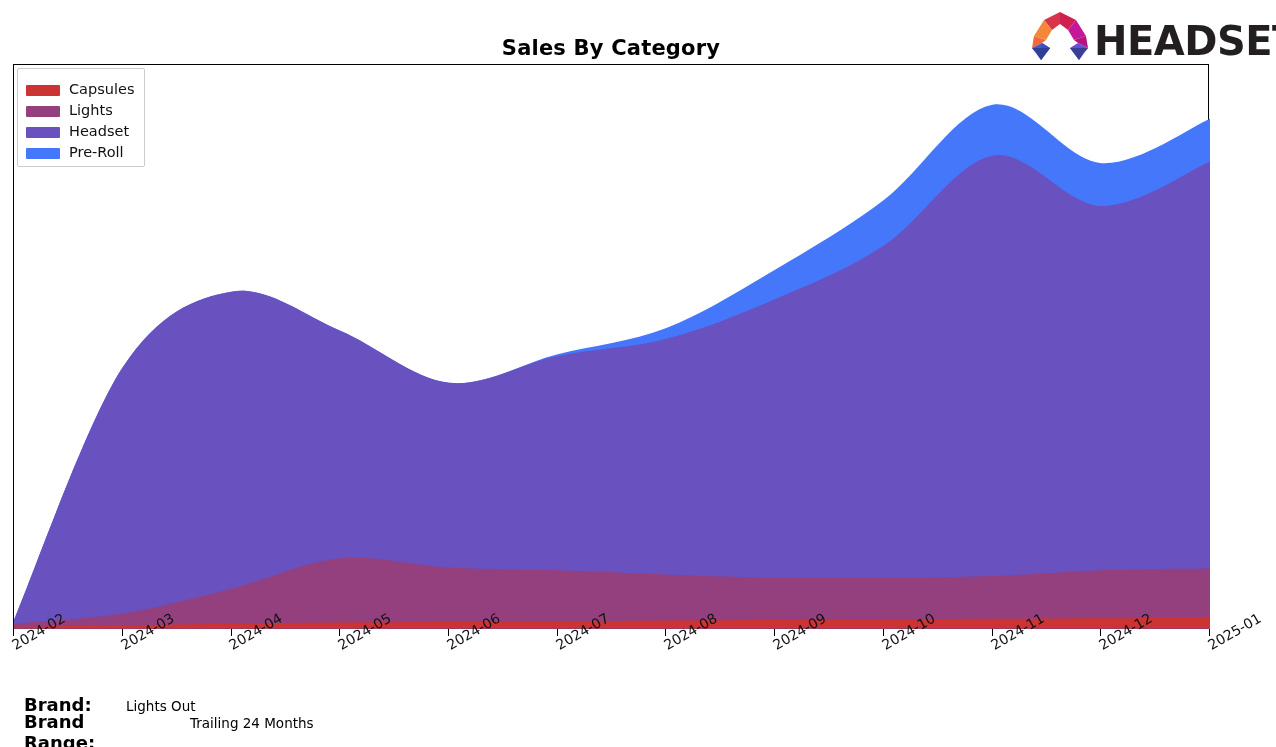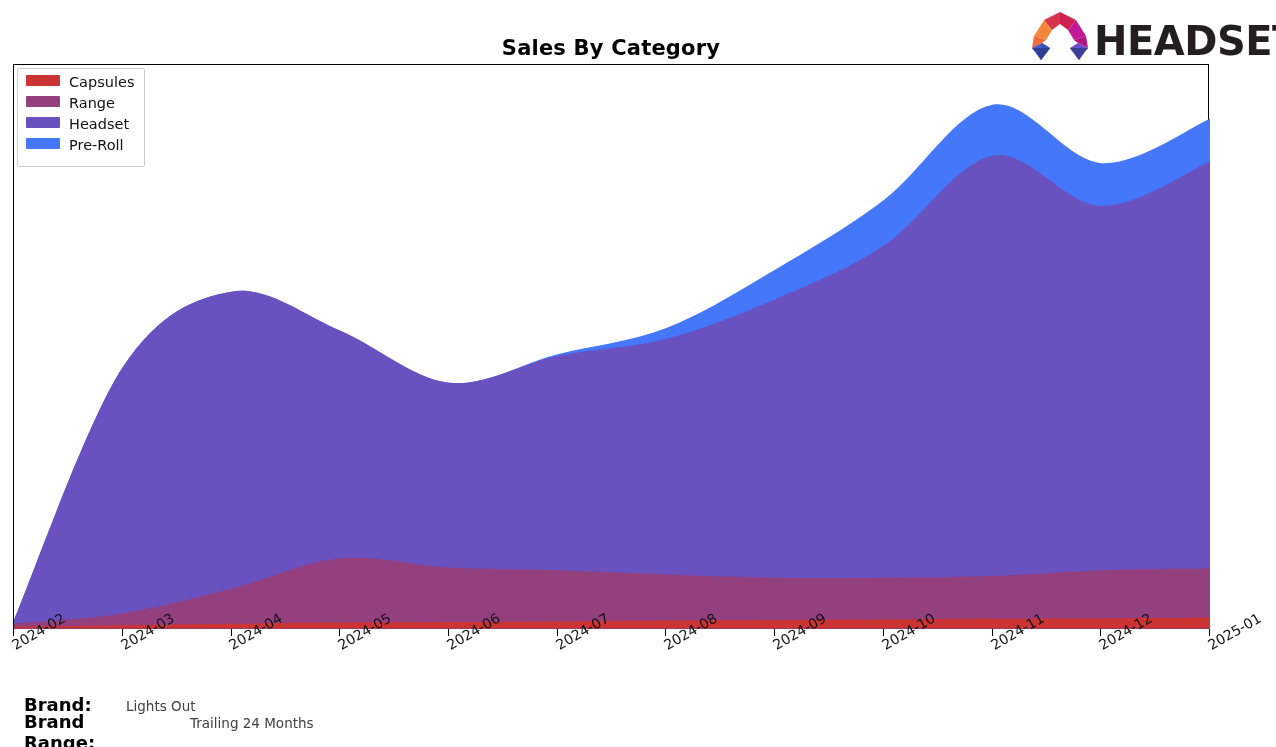--- a/index.html
+++ b/index.html
@@ -28,37 +28,37 @@
     border:1.4px solid #000;box-sizing:border-box;background:#fff;
   }
   .plot-svg{position:absolute;left:0;top:0;width:1196px;height:565px;display:block;}
 
   
   .legend{
     position:absolute;left:17px;top:68px;background:#fff;
     border:1px solid #cccccc;border-radius:2px;padding:6px 10px 7px 8px;
     z-index:6;
   }
-  .legend-row{display:flex;align-items:flex-start;height:21px;}
+  .legend-row{display:flex;align-items:flex-end;height:21px;}
   .legend-swatch{width:34px;height:11px;margin-right:9px;flex:none;border-radius:1px;}
   .legend-label{font-size:14.5px;color:#111;line-height:1;white-space:nowrap;}
 
   
   .xaxis{position:absolute;left:13px;top:629px;width:1196px;height:1px;}
   .xtick{position:absolute;top:0;width:1px;height:7px;background:#000;}
   .xlabel{
     position:absolute;top:10px;font-size:14px;color:#111;white-space:nowrap;
     transform:rotate(-30deg);transform-origin:left top;
   }
 
   
   .footer{position:absolute;left:24px;top:694px;width:420px;z-index:4;}
   .foot-row{display:flex;align-items:baseline;height:16px;margin-bottom:1px;}
   .foot-key{font-size:18px;font-weight:bold;color:#000;width:92px;flex:none;}
-  .foot-val{font-size:13.5px;color:#404040;}
+  .foot-val{font-size:13.5px;color:#000000;}
   .foot-val.pad1{padding-left:10px;}
   .foot-val.pad2{padding-left:74px;}
   .foot-val.pad3{padding-left:18px;}
 </style>
 </head>
 <body>
 
 <div id="root">
 
   <div class="chart-title">Sales By Category</div>
@@ -91,21 +91,21 @@
       </svg>
   </div>
 
   <div class="legend">
     <div class="legend-row">
       <span class="legend-swatch" style="background: rgb(204, 51, 51);"></span>
       <span class="legend-label">Capsules</span>
     </div>
     <div class="legend-row">
       <span class="legend-swatch" style="background: rgb(148, 64, 127);"></span>
-      <span class="legend-label">Range</span>
+      <span class="legend-label">Lights</span>
     </div>
     <div class="legend-row">
       <span class="legend-swatch" style="background: rgb(105, 81, 192);"></span>
       <span class="legend-label">Headset</span>
     </div>
     <div class="legend-row">
       <span class="legend-swatch" style="background: rgb(68, 119, 250);"></span>
       <span class="legend-label">Pre-Roll</span>
     </div>
   </div>

